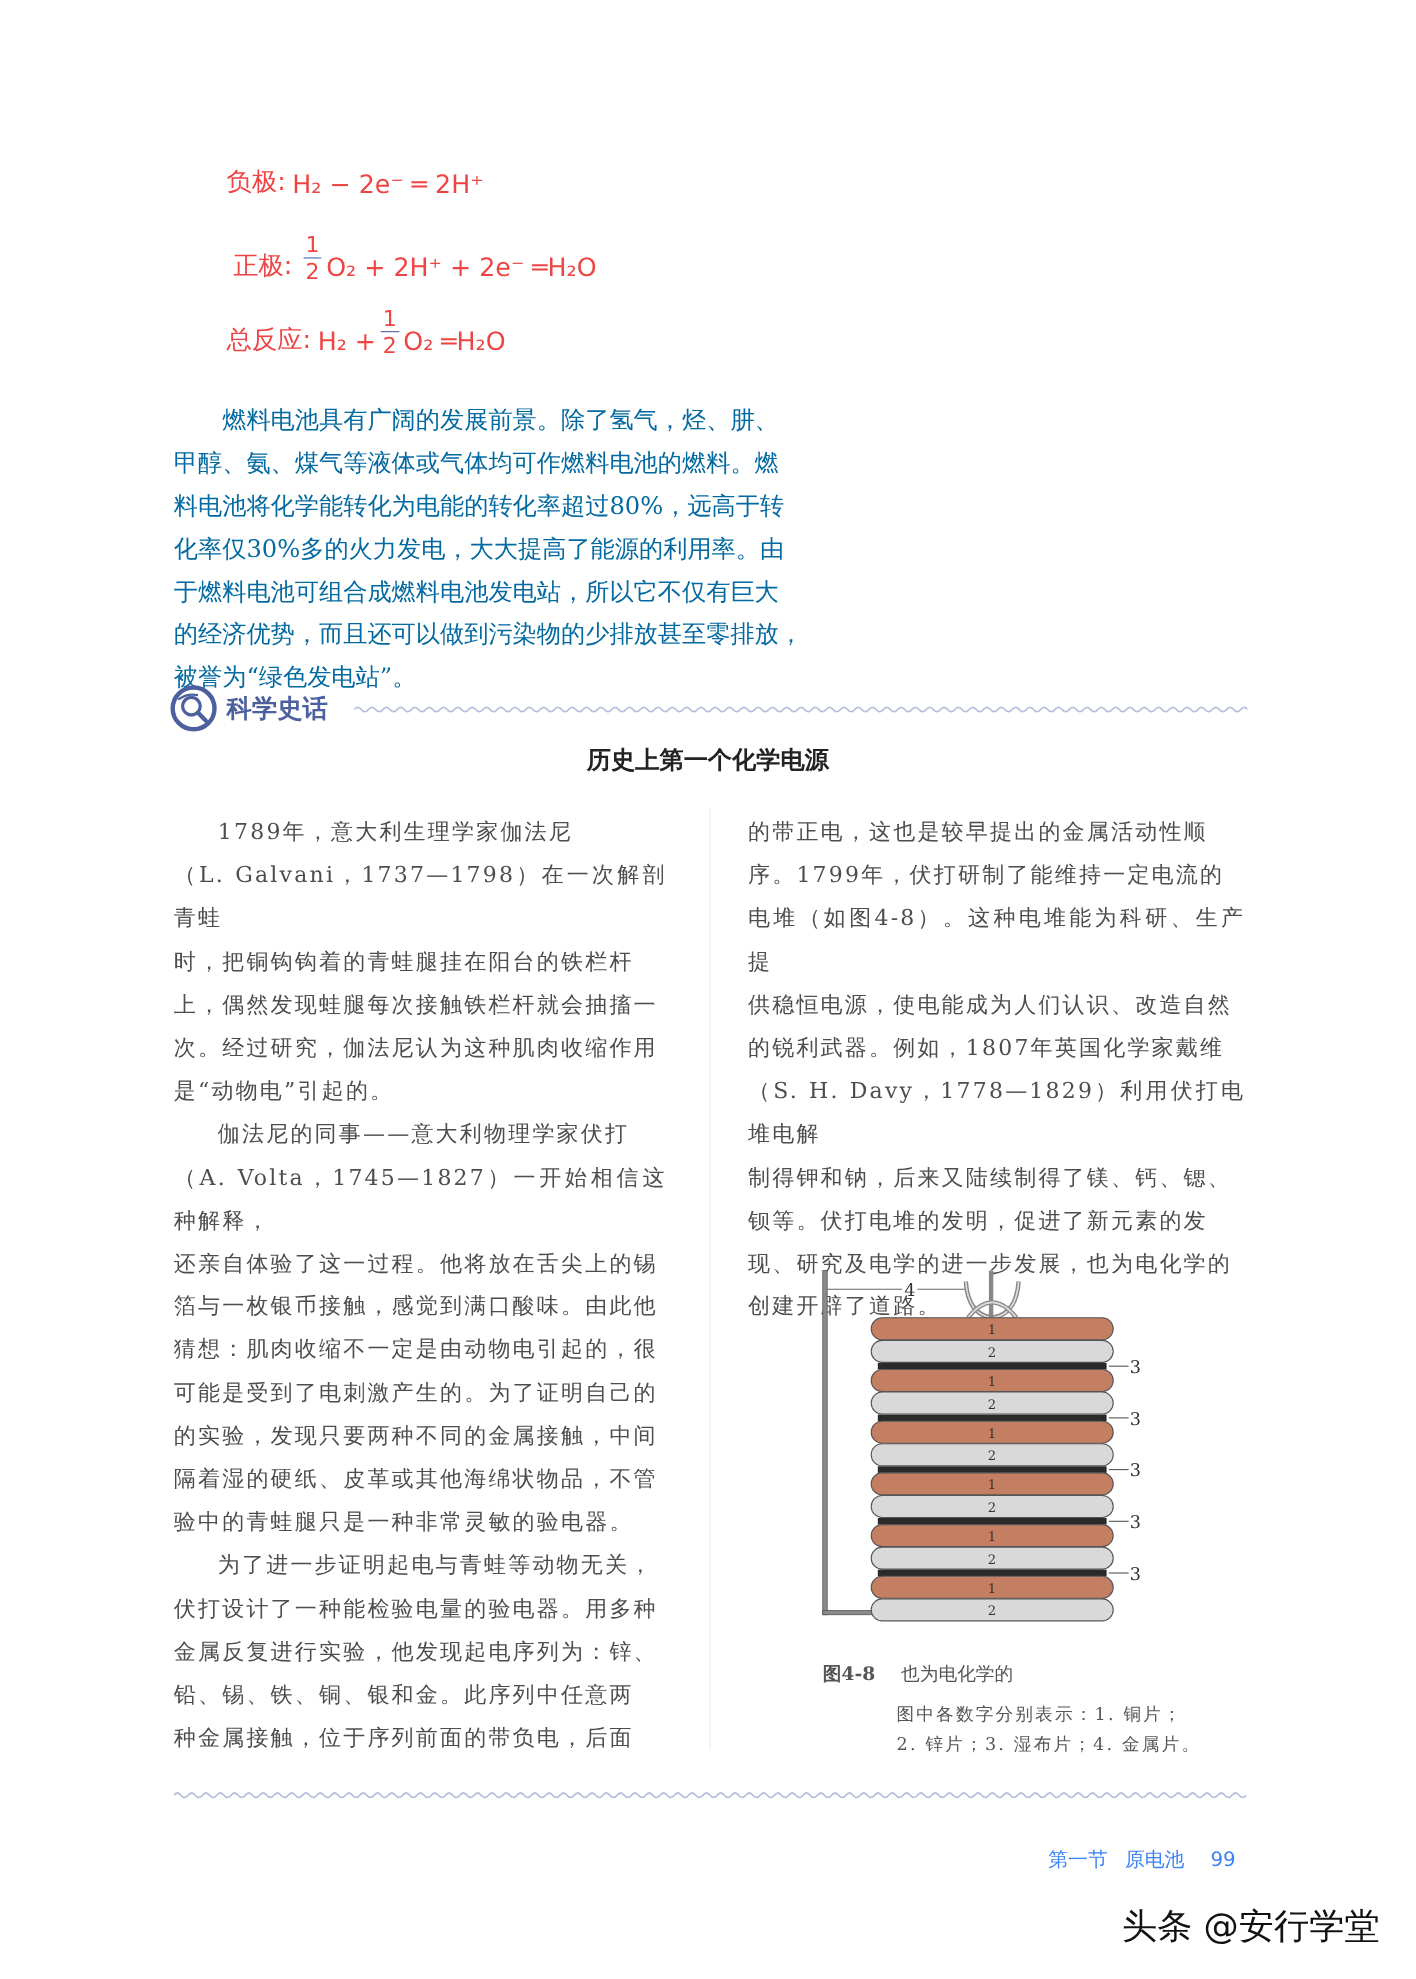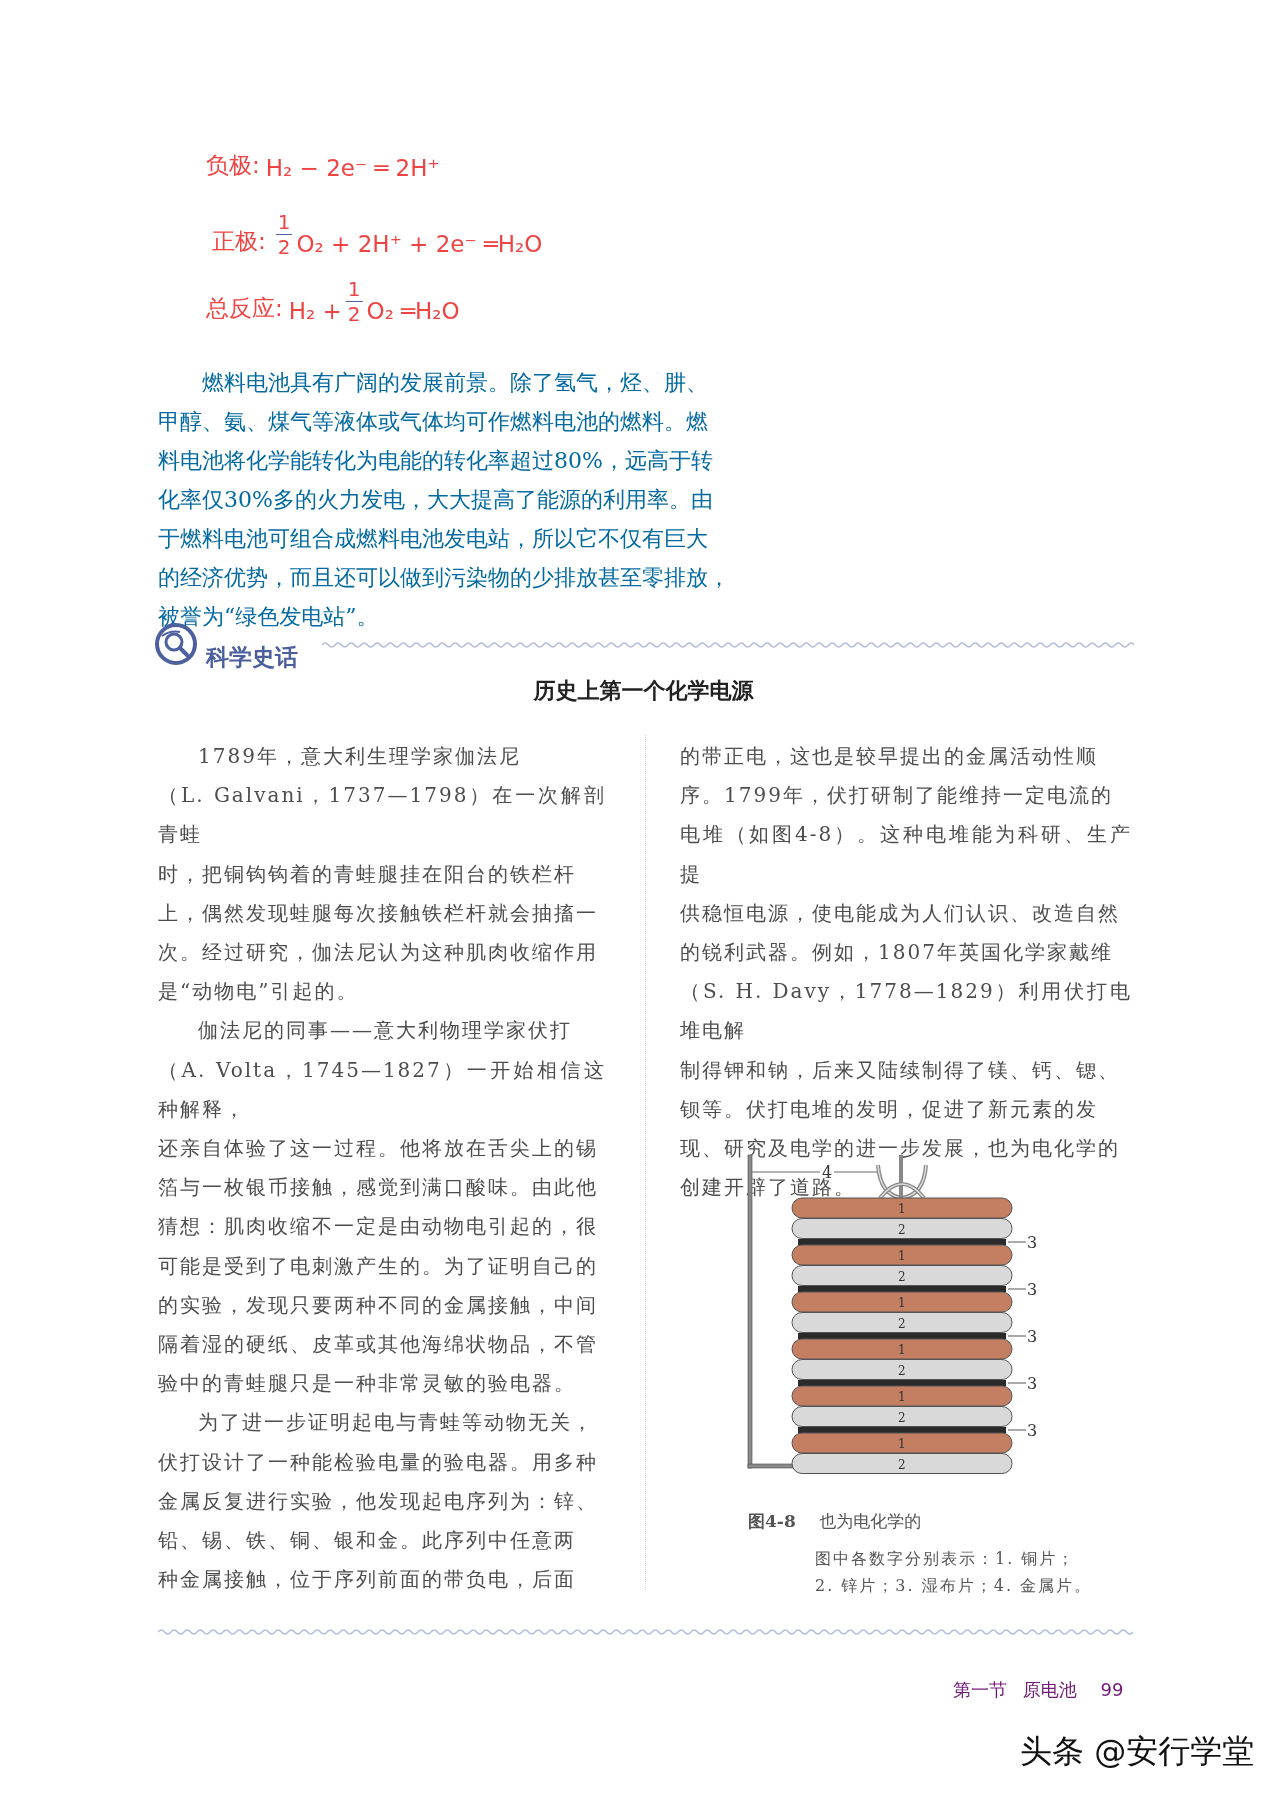--- a/index.html
+++ b/index.html
@@ -32,21 +32,21 @@
   .section-title {
     font-family: "DejaVu Sans", "Liberation Sans", sans-serif;
     font-weight: bold; color: #4c5f9e; font-size: 23px;
   }
   .story-title {
     font-family: "DejaVu Sans", "Liberation Sans", sans-serif;
     font-size: 22px; color: #222; font-weight: bold;
   }
   .caption { font-size: 17px; color: #555; }
   .note { font-size: 16px; color: #555; line-height: 27px; letter-spacing: 2px; }
-  .footer { font-size: 18px; color: #701a75; }
+  .footer { font-size: 18px; color: #3b82f6; }
   .watermark {
     font-family: "DejaVu Sans", "Liberation Sans", sans-serif;
     font-size: 32px; color: #111; font-weight: 500;
   }
 </style>
 </head>
 <body>
 
 <div class="abs eq" style="left:206px; top:150px;">
   <span class="lbl">负极:</span>
@@ -80,21 +80,21 @@
   <p>被誉为“绿色发电站”。</p>
 </div>
 
 <div class="abs" style="left:154px; top:622px; width:990px; height:44px;">
   <svg width="44" height="44" viewBox="0 0 44 44" style="position:absolute; left:0; top:0;">
     <circle cx="22" cy="22" r="19" fill="none" stroke="#4c5f9e" stroke-width="4"></circle>
     <circle cx="20" cy="20" r="8" fill="none" stroke="#4c5f9e" stroke-width="3"></circle>
     <line x1="26" y1="26" x2="33" y2="33" stroke="#4c5f9e" stroke-width="4" stroke-linecap="round"></line>
     <path d="M8 14 Q16 8 26 10" fill="none" stroke="#4c5f9e" stroke-width="2"></path>
   </svg>
-  <span class="section-title abs" style="left:52px; top:20px;">科学史话</span>
+  <span class="section-title abs" style="left:52px; top:7px;">科学史话</span>
   <svg class="abs" style="left:168px; top:18px;" width="812" height="10" viewBox="0 0 812 10">
     <path id="wave1" d="M0 5 q3.25 -4 6.5 0 t6.5 0 q3.25 -4 6.5 0 t6.5 0 q3.25 -4 6.5 0 t6.5 0 q3.25 -4 6.5 0 t6.5 0 q3.25 -4 6.5 0 t6.5 0 q3.25 -4 6.5 0 t6.5 0 q3.25 -4 6.5 0 t6.5 0 q3.25 -4 6.5 0 t6.5 0 q3.25 -4 6.5 0 t6.5 0 q3.25 -4 6.5 0 t6.5 0 q3.25 -4 6.5 0 t6.5 0 q3.25 -4 6.5 0 t6.5 0 q3.25 -4 6.5 0 t6.5 0 q3.25 -4 6.5 0 t6.5 0 q3.25 -4 6.5 0 t6.5 0 q3.25 -4 6.5 0 t6.5 0 q3.25 -4 6.5 0 t6.5 0 q3.25 -4 6.5 0 t6.5 0 q3.25 -4 6.5 0 t6.5 0 q3.25 -4 6.5 0 t6.5 0 q3.25 -4 6.5 0 t6.5 0 q3.25 -4 6.5 0 t6.5 0 q3.25 -4 6.5 0 t6.5 0 q3.25 -4 6.5 0 t6.5 0 q3.25 -4 6.5 0 t6.5 0 q3.25 -4 6.5 0 t6.5 0 q3.25 -4 6.5 0 t6.5 0 q3.25 -4 6.5 0 t6.5 0 q3.25 -4 6.5 0 t6.5 0 q3.25 -4 6.5 0 t6.5 0 q3.25 -4 6.5 0 t6.5 0 q3.25 -4 6.5 0 t6.5 0 q3.25 -4 6.5 0 t6.5 0 q3.25 -4 6.5 0 t6.5 0 q3.25 -4 6.5 0 t6.5 0 q3.25 -4 6.5 0 t6.5 0 q3.25 -4 6.5 0 t6.5 0 q3.25 -4 6.5 0 t6.5 0 q3.25 -4 6.5 0 t6.5 0 q3.25 -4 6.5 0 t6.5 0 q3.25 -4 6.5 0 t6.5 0 q3.25 -4 6.5 0 t6.5 0 q3.25 -4 6.5 0 t6.5 0 q3.25 -4 6.5 0 t6.5 0 q3.25 -4 6.5 0 t6.5 0 q3.25 -4 6.5 0 t6.5 0 q3.25 -4 6.5 0 t6.5 0 q3.25 -4 6.5 0 t6.5 0 q3.25 -4 6.5 0 t6.5 0 q3.25 -4 6.5 0 t6.5 0 q3.25 -4 6.5 0 t6.5 0 q3.25 -4 6.5 0 t6.5 0 q3.25 -4 6.5 0 t6.5 0 q3.25 -4 6.5 0 t6.5 0 q3.25 -4 6.5 0 t6.5 0 q3.25 -4 6.5 0 t6.5 0 q3.25 -4 6.5 0 t6.5 0 q3.25 -4 6.5 0 t6.5 0 q3.25 -4 6.5 0 t6.5 0 q3.25 -4 6.5 0 t6.5 0 q3.25 -4 6.5 0 t6.5 0 q3.25 -4 6.5 0 t6.5 0 q3.25 -4 6.5 0 t6.5 0" fill="none" stroke="#b8bedb" stroke-width="1.6"></path>
   </svg>
 </div>
 
 <div class="abs story-title" style="left:0; width:1287px; text-align:center; top:676px; padding-left:0;">历史上第一个化学电源</div>
 
 <div class="abs col" style="left:158px; top:737px; width:448px;">
   <p class="indent">1789年，意大利生理学家伽法尼</p>
   <p>（L. Galvani，1737—1798）在一次解剖青蛙</p>

